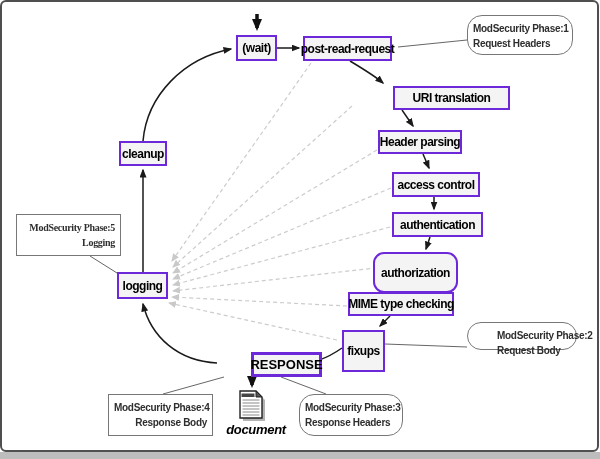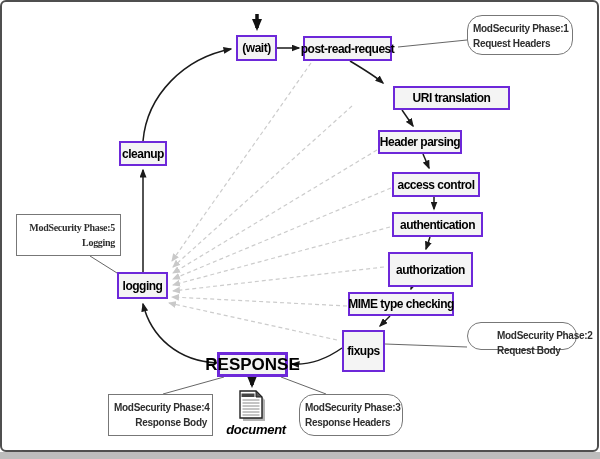--- a/index.html
+++ b/index.html
@@ -11,21 +11,21 @@
   .frame{
     position:absolute;left:0;top:0;width:599px;height:452px;box-sizing:border-box;
     border:2px solid #4f4f4f;border-radius:6px;background:#ffffff;
   }
   .layer{position:absolute;left:0;top:0;width:600px;height:459px;}
   .node{
     position:absolute;box-sizing:border-box;background:#f4f4f4;border:2px solid #6d28d9;
     color:#000;font-weight:bold;font-size:12px;letter-spacing:-0.5px;white-space:nowrap;
     display:flex;align-items:center;justify-content:center;z-index:3;
   }
-  .node.emph{border-width:3px;font-size:17px;letter-spacing:0;}
+  .node.emph{border-width:3px;font-size:13px;letter-spacing:0;margin-left:34px;}
   .note{
     position:absolute;box-sizing:border-box;background:#ffffff;border:1px solid #777;
     color:#2e2e2e;font-weight:bold;font-size:10px;letter-spacing:-0.3px;line-height:1.5;
     padding:5px 5px;z-index:3;white-space:nowrap;
   }
   .note.left{text-align:left;border-radius:15px;}
   .note.right{text-align:right;}
   .doc-label{
     position:absolute;left:224px;top:422px;width:64px;text-align:center;z-index:3;
     font-weight:bold;font-style:italic;font-size:13px;color:#000;letter-spacing:-0.3px;
@@ -118,21 +118,21 @@
     </div>
   <div class="node" style="left:378px;top:130px;width:84px;height:24px;">
       <span>Header parsing</span>
     </div>
   <div class="node" style="left:392px;top:172px;width:88px;height:25px;">
       <span>access control</span>
     </div>
   <div class="node" style="left:392px;top:212px;width:91px;height:25px;">
       <span>authentication</span>
     </div>
-  <div class="node" style="left:388px;top:252px;width:85px;height:35px;">
+  <div class="node" style="left:373px;top:252px;width:85px;height:41px;border-radius:11px;">
       <span>authorization</span>
     </div>
   <div class="node" style="left:348px;top:292px;width:106px;height:24px;">
       <span>MIME type checking</span>
     </div>
   <div class="node" style="left:342px;top:330px;width:43px;height:42px;">
       <span>fixups</span>
     </div>
   <div class="node emph" style="left:217px;top:352px;width:71px;height:25px;">
       <span>RESPONSE</span>

